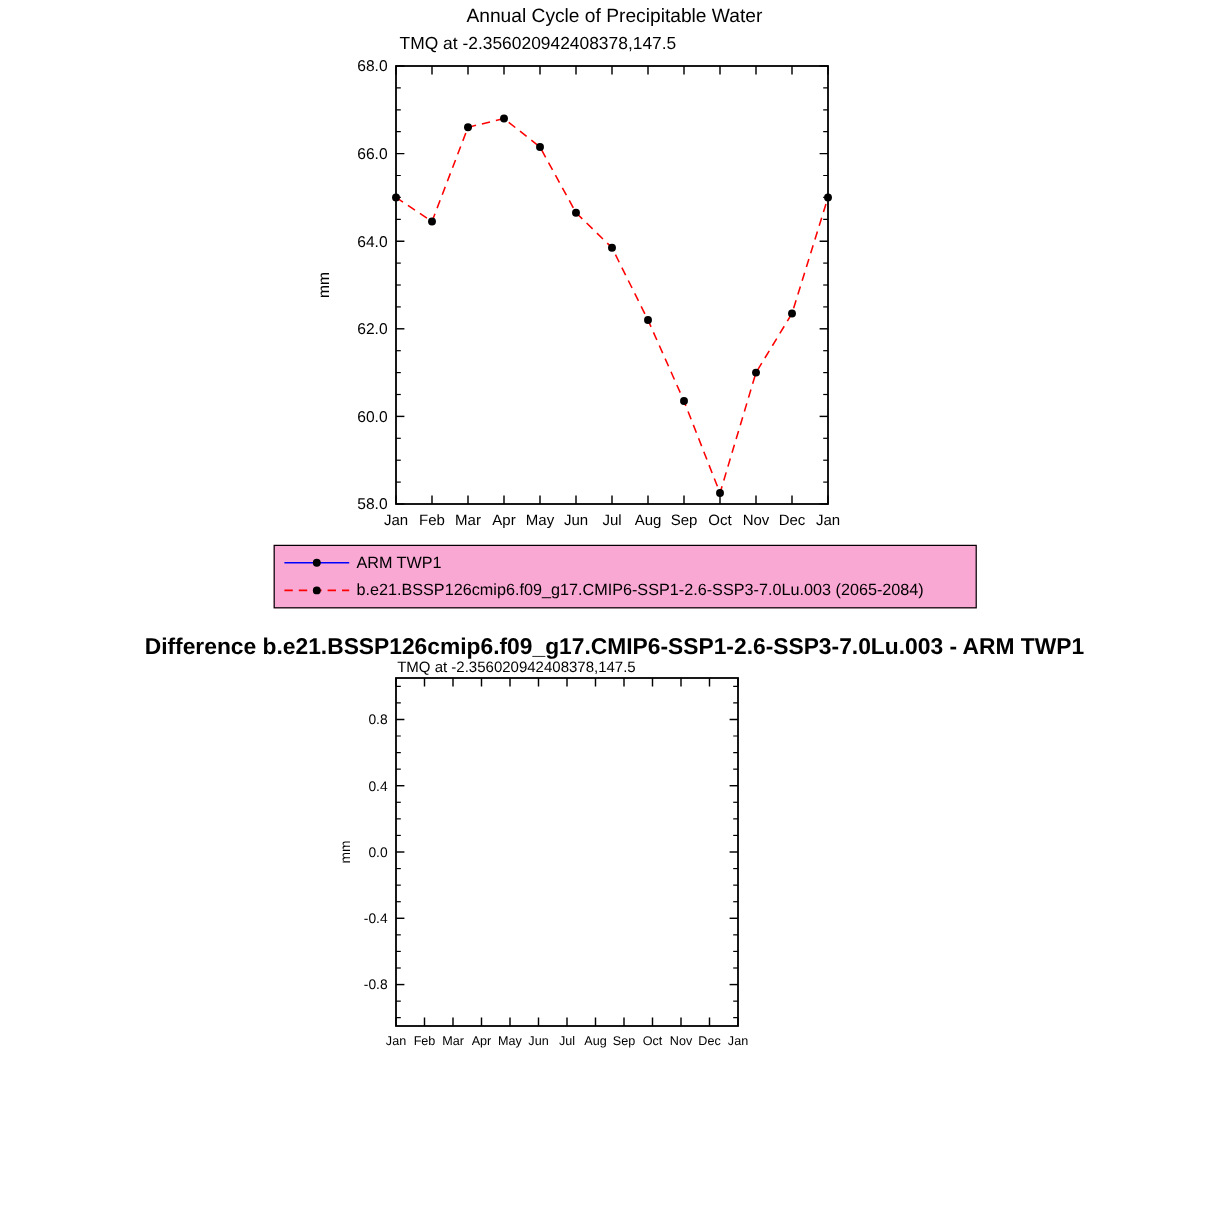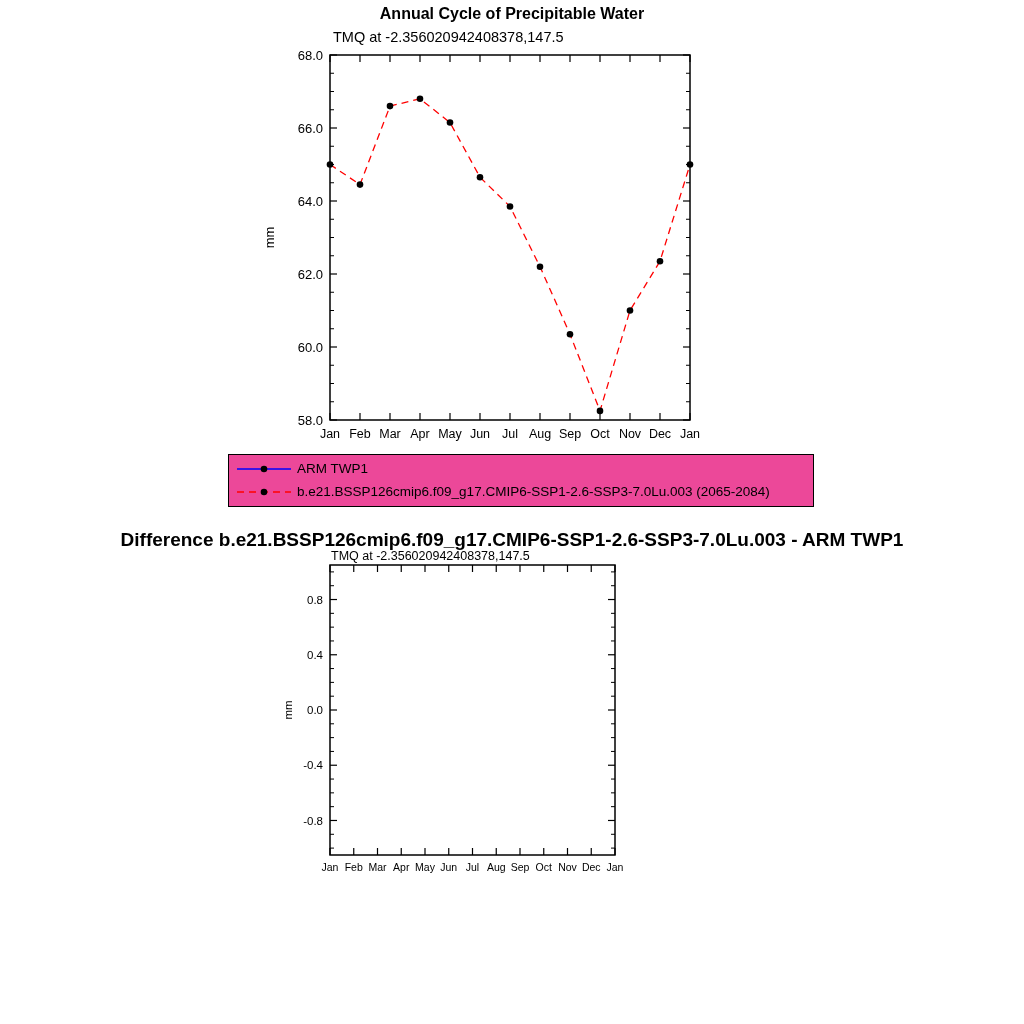--- a/index.html
+++ b/index.html
@@ -1,28 +1,28 @@
 <!DOCTYPE html>
 <html><head>
 <meta charset="utf-8">
 <style>
   html,body{margin:0;padding:0;background:#ffffff;}
   .page{position:relative;width:1024px;height:1024px;background:#ffffff;overflow:hidden;
         font-family:"Liberation Sans", sans-serif;color:#000;}
   .c1-title{position:absolute;left:0;top:5px;width:1024px;text-align:center;
-            font-size:16px;font-weight:bold;}
+            font-size:16px;font-weight:normal;}
   .c1-subtitle{position:absolute;left:333px;top:29px;font-size:14.5px;}
   .c2-title{position:absolute;left:0;top:529px;width:1024px;text-align:center;
             font-size:19px;font-weight:bold;}
   .c2-subtitle{position:absolute;left:331px;top:549px;font-size:12.5px;}
   .chart-svg{position:absolute;}
   #chart1-svg{left:250px;top:48px;}
   #chart2-svg{left:250px;top:558px;}
   .legend{position:absolute;left:228px;top:454px;width:578px;border:1px solid #000;
-          padding:2px 0 3px 6px;background:#ec4899;}
+          padding:2px 0 3px 6px;background:#f9a8d4;}
   .legend-row{display:flex;align-items:center;height:23px;font-size:13.5px;white-space:nowrap;}
   .legend-sample{flex:0 0 58px;margin-right:4px;}
 </style>
 </head>
 <body>
 
 <div class="page">
 
   <div class="c1-title">Annual Cycle of Precipitable Water</div>
   <div class="c1-subtitle">TMQ at -2.356020942408378,147.5</div>

